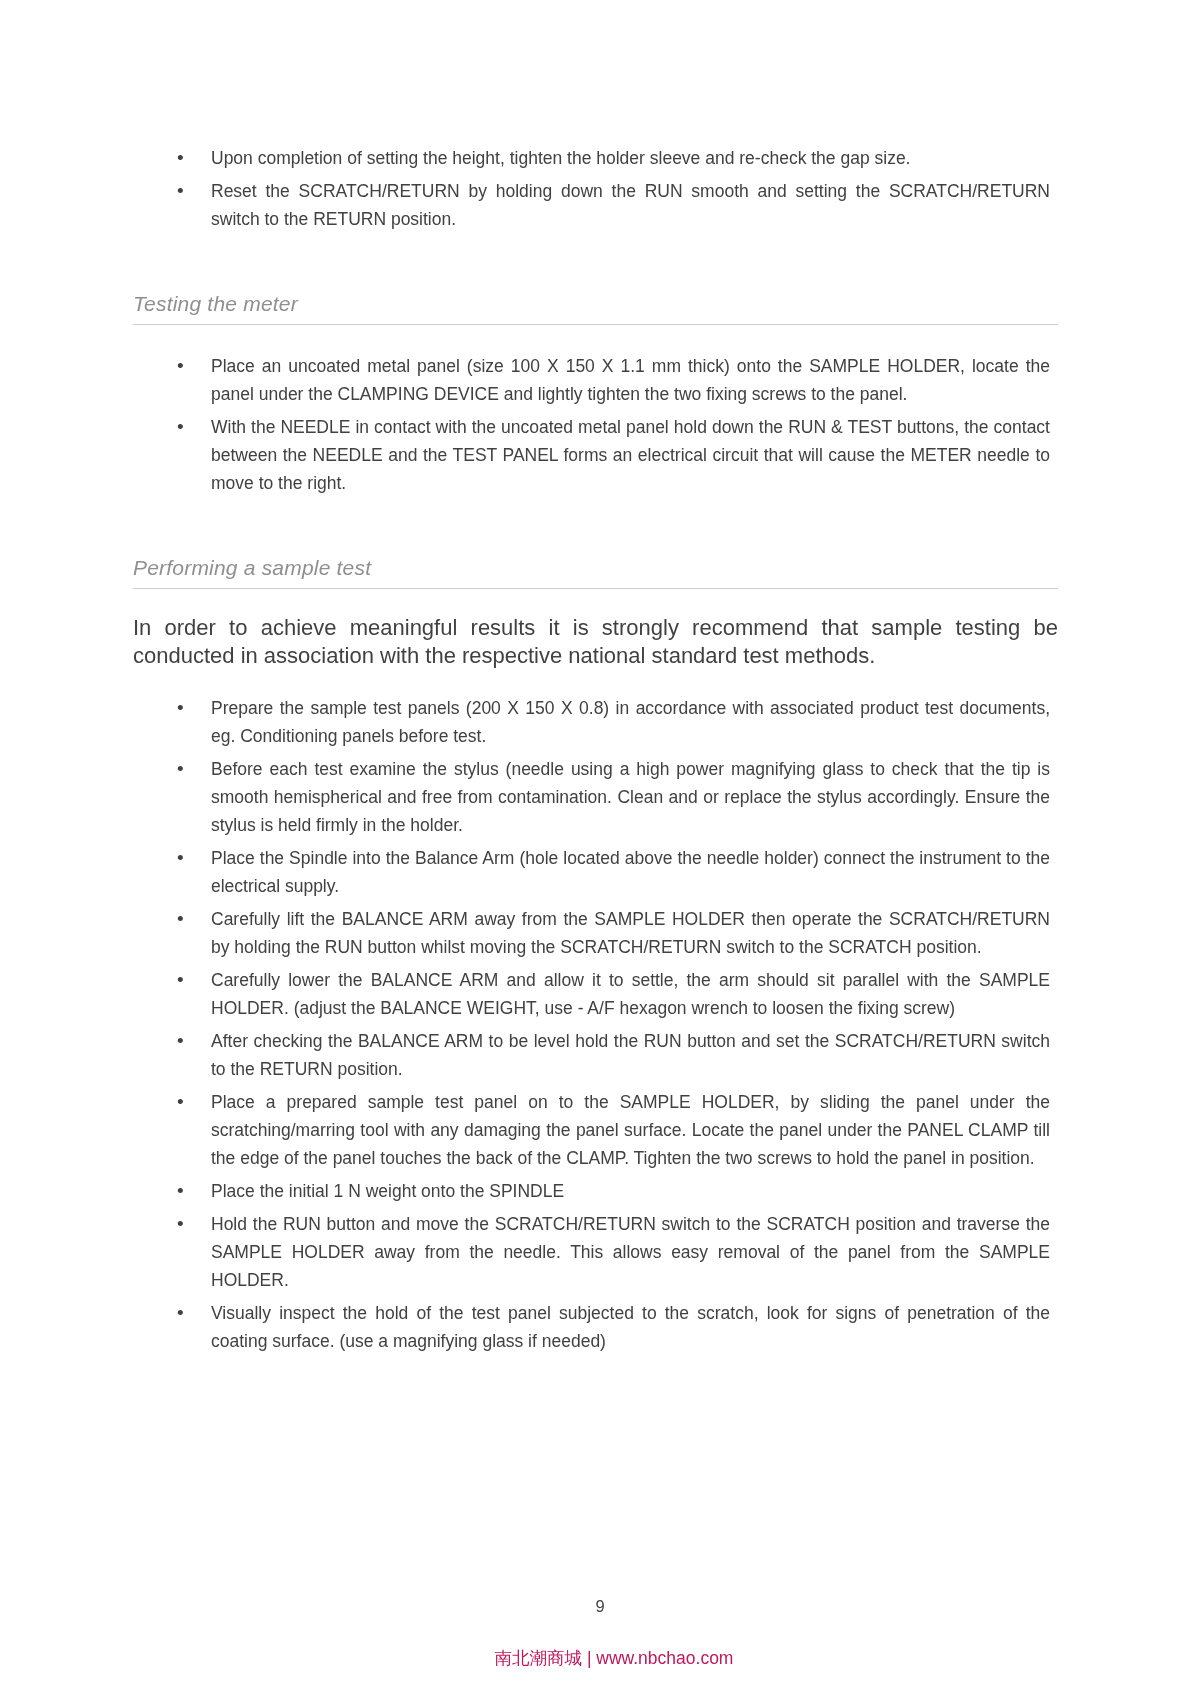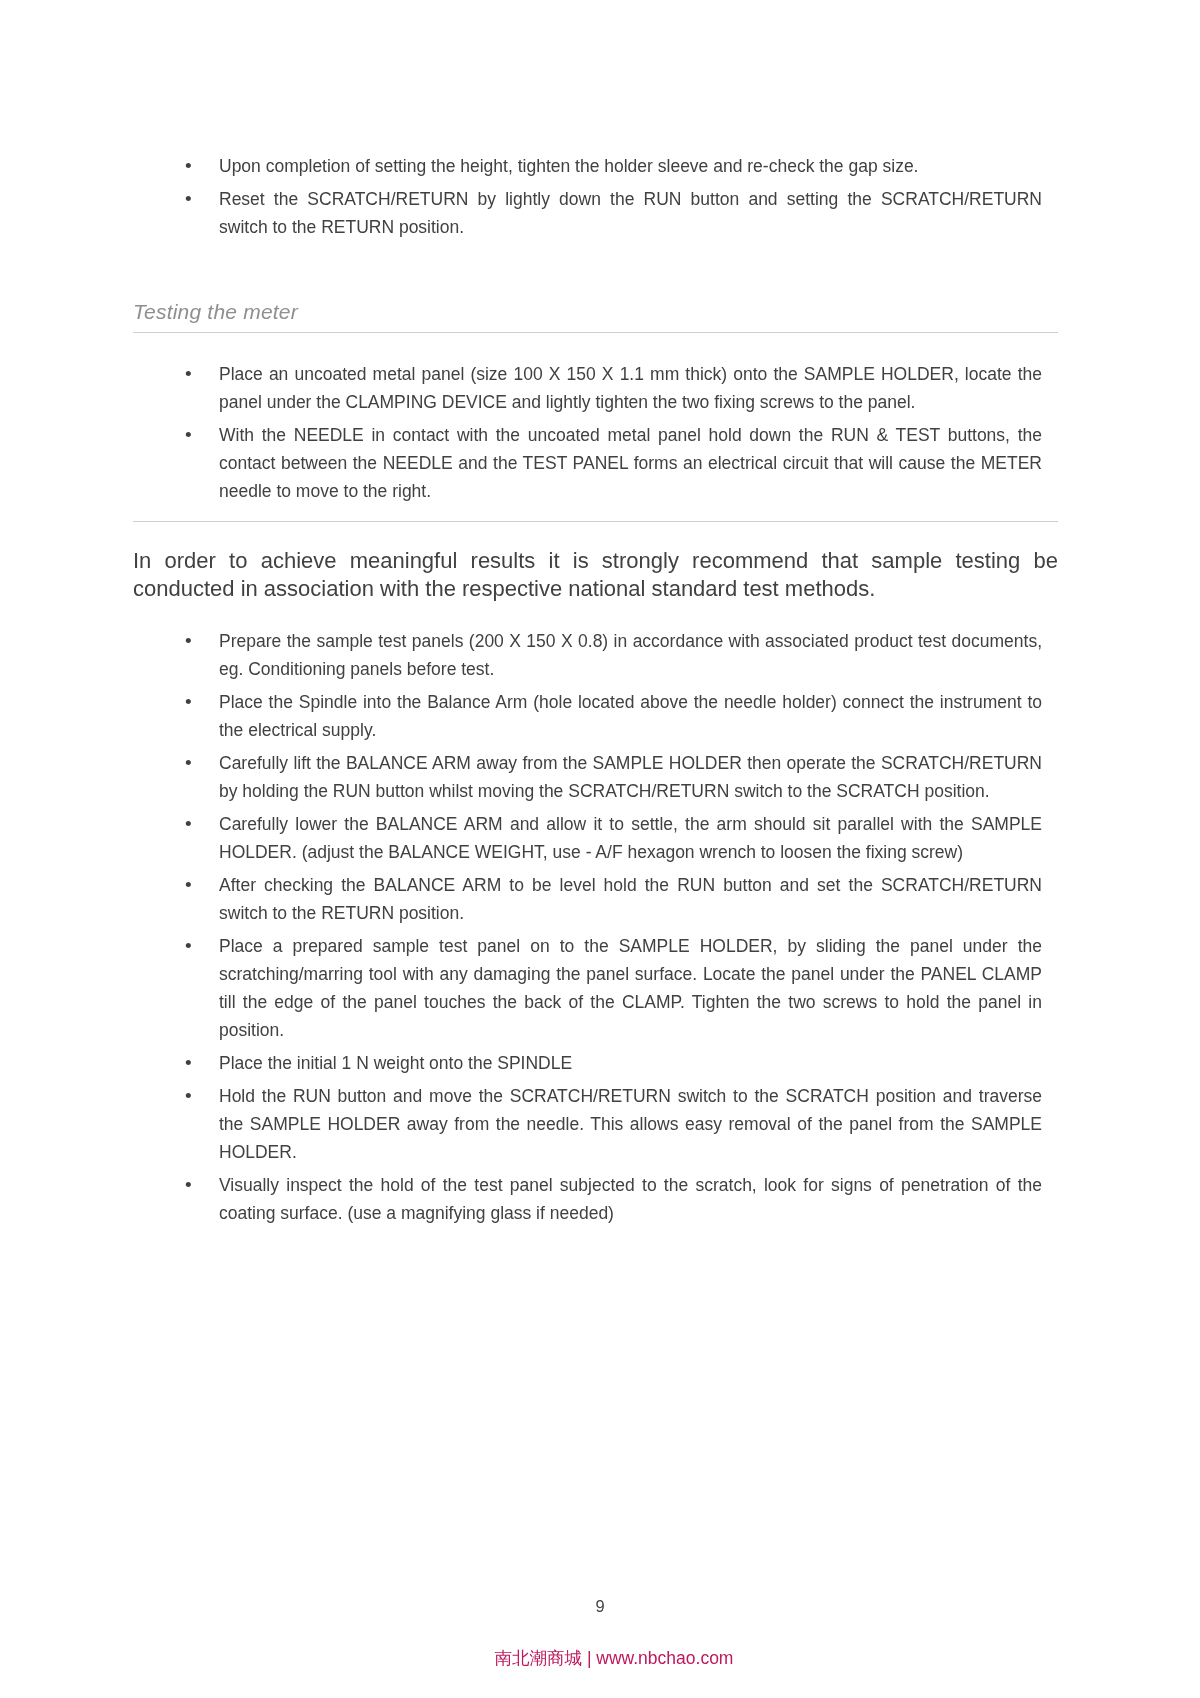--- a/index.html
+++ b/index.html
@@ -13,21 +13,21 @@
     color: #414141;
     overflow: hidden;
   }
   .content {
     position: absolute;
     left: 133px;
     top: 136px;
     width: 925px;
   }
   .bullet-list {
-    margin: 16px;
+    margin: 8px;
     padding: 0;
     list-style: none;
   }
   .bullet-list li {
     position: relative;
     padding-left: 70px;
     font-size: 17.5px;
     line-height: 28px;
     text-align: justify;
     margin-bottom: 5px;
@@ -87,37 +87,39 @@
   }
 </style>
 </head>
 <body>
 
 <div class="page">
   <main class="content">
 
     <ul class="bullet-list">
       <li>Upon completion of setting the height, tighten the holder sleeve and re-check the gap size.</li>
-      <li>Reset the SCRATCH/RETURN by lightly down the RUN button and setting the SCRATCH/RETURN switch to the RETURN position.</li>
+      <li>Reset the SCRATCH/RETURN by holding down the RUN smooth and setting the SCRATCH/RETURN switch to the RETURN position.</li>
     </ul>
 
     <h2 class="section-title">Testing the meter</h2>
     <hr class="rule">
 
     <ul class="bullet-list after-rule">
       <li>Place an uncoated metal panel (size 100 X 150 X 1.1 mm thick) onto the SAMPLE HOLDER, locate the panel under the CLAMPING DEVICE and lightly tighten the two fixing screws to the panel.</li>
       <li>With the NEEDLE in contact with the uncoated metal panel hold down the RUN &amp; TEST buttons, the contact between the NEEDLE and the TEST PANEL forms an electrical circuit that will cause the METER needle to move to the right.</li>
     </ul>
 
+    <h2 class="section-title">Performing a sample test</h2>
     <hr class="rule">
 
     <p class="paragraph">In order to achieve meaningful results it is strongly recommend that sample testing be conducted in association with the respective national standard test methods.</p>
 
     <ul class="bullet-list after-paragraph">
       <li>Prepare the sample test panels (200 X 150 X 0.8) in accordance with associated product test documents, eg. Conditioning panels before test.</li>
+      <li>Before each test examine the stylus (needle using a high power magnifying glass to check that the tip is smooth hemispherical and free from contamination. Clean and or replace the stylus accordingly. Ensure the stylus is held firmly in the holder.</li>
       <li>Place the Spindle into the Balance Arm (hole located above the needle holder) connect the instrument to the electrical supply.</li>
       <li>Carefully lift the BALANCE ARM away from the SAMPLE HOLDER then operate the SCRATCH/RETURN by holding the RUN button whilst moving the SCRATCH/RETURN switch to the SCRATCH position.</li>
       <li>Carefully lower the BALANCE ARM and allow it to settle, the arm should sit parallel with the SAMPLE HOLDER. (adjust the BALANCE WEIGHT, use - A/F hexagon wrench to loosen the fixing screw)</li>
       <li>After checking the BALANCE ARM to be level hold the RUN button and set the SCRATCH/RETURN switch to the RETURN position.</li>
       <li>Place a prepared sample test panel on to the SAMPLE HOLDER, by sliding the panel under the scratching/marring tool with any damaging the panel surface. Locate the panel under the PANEL CLAMP till the edge of the panel touches the back of the CLAMP. Tighten the two screws to hold the panel in position.</li>
       <li>Place the initial 1 N weight onto the SPINDLE</li>
       <li>Hold the RUN button and move the SCRATCH/RETURN switch to the SCRATCH position and traverse the SAMPLE HOLDER away from the needle. This allows easy removal of the panel from the SAMPLE HOLDER.</li>
       <li>Visually inspect the hold of the test panel subjected to the scratch, look for signs of penetration of the coating surface. (use a magnifying glass if needed)</li>
     </ul>
 

